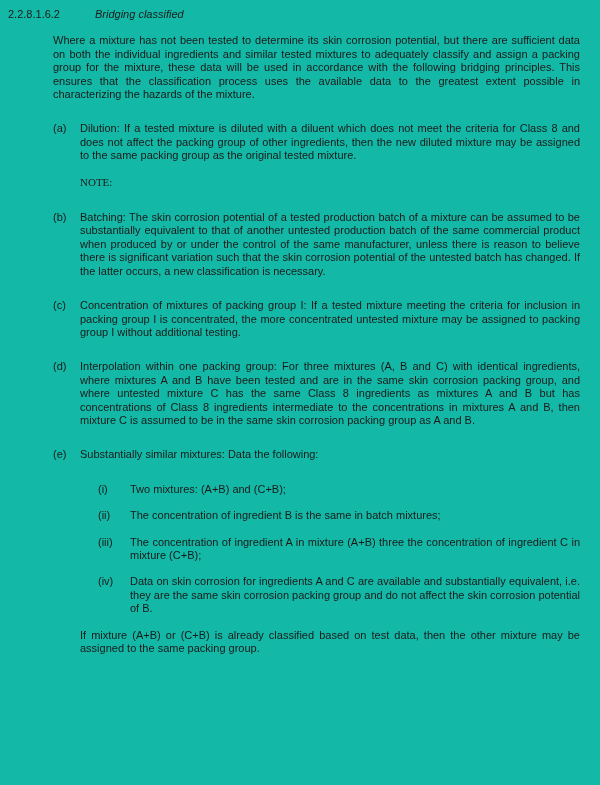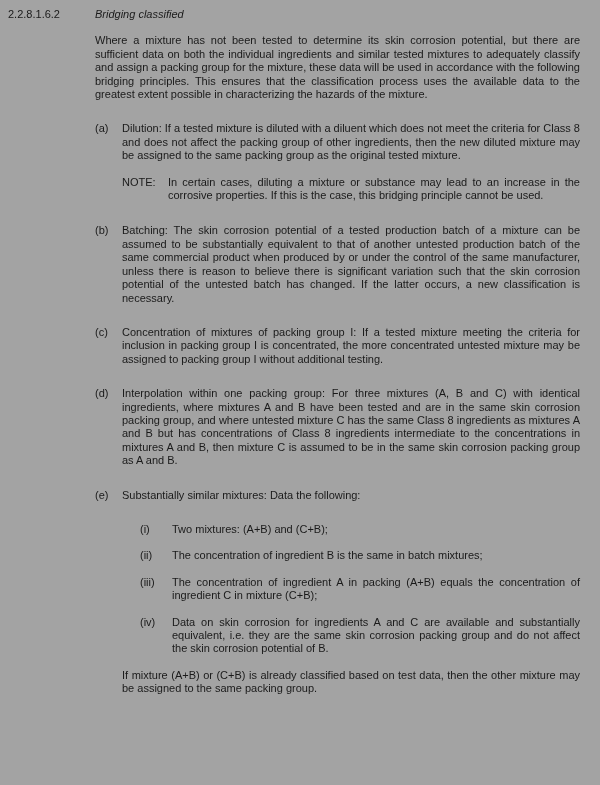--- a/index.html
+++ b/index.html
@@ -9,32 +9,32 @@
     font-family: "Liberation Sans", sans-serif;
     color: #1a1a1a;
     -webkit-font-smoothing: antialiased;
   }
   .page {
     width: 600px;
     min-height: 785px;
     padding: 8px 20px 10px 8px;
     font-size: 11px;
     line-height: 13.4px;
-    background: #a3a3a3;
+    background: #14b8a6;
   }
   .heading-row { display: flex; margin-bottom: 13px; }
   .secnum { width: 87px; flex-shrink: 0; }
   .sectitle { font-style: italic; }
-  .body { margin-left: 87px; }
+  .body { margin-left: 45px; }
   .block { text-align: justify; margin-bottom: 21px; }
   .li { display: flex; margin-bottom: 21px; }
   .li.tight { margin-bottom: 13px; }
   .li-label { width: 27px; flex-shrink: 0; }
   .li-text { flex: 1; text-align: justify; }
-  .note { display: flex; margin-left: 27px; margin-bottom: 22px; }
+  .note { display: flex; margin-left: 27px; margin-bottom: 22px; font-family: Liberation Serif, serif; }
   .note-label { width: 46px; flex-shrink: 0; }
   .note-text { flex: 1; text-align: justify; }
   .sub { display: flex; margin-left: 45px; margin-bottom: 13px; }
   .sub-label { width: 32px; flex-shrink: 0; }
   .sub-text { flex: 1; text-align: justify; }
   .closing { margin-left: 27px; text-align: justify; margin-top: 3px; }
 </style>
 </head>
 <body>
 
@@ -49,21 +49,20 @@
 
     <p class="block">Where a mixture has not been tested to determine its skin corrosion potential, but there are sufficient data on both the individual ingredients and similar tested mixtures to adequately classify and assign a packing group for the mixture, these data will be used in accordance with the following bridging principles. This ensures that the classification process uses the available data to the greatest extent possible in characterizing the hazards of the mixture.</p>
 
     <div class="li tight">
       <span class="li-label">(a)</span>
       <div class="li-text">Dilution: If a tested mixture is diluted with a diluent which does not meet the criteria for Class 8 and does not affect the packing group of other ingredients, then the new diluted mixture may be assigned to the same packing group as the original tested mixture.</div>
     </div>
 
     <div class="note">
       <span class="note-label">NOTE:</span>
-      <div class="note-text">In certain cases, diluting a mixture or substance may lead to an increase in the corrosive properties. If this is the case, this bridging principle cannot be used.</div>
     </div>
 
     <div class="li">
       <span class="li-label">(b)</span>
       <div class="li-text">Batching: The skin corrosion potential of a tested production batch of a mixture can be assumed to be substantially equivalent to that of another untested production batch of the same commercial product when produced by or under the control of the same manufacturer, unless there is reason to believe there is significant variation such that the skin corrosion potential of the untested batch has changed. If the latter occurs, a new classification is necessary.</div>
     </div>
 
     <div class="li">
       <span class="li-label">(c)</span>
       <div class="li-text">Concentration of mixtures of packing group I: If a tested mixture meeting the criteria for inclusion in packing group I is concentrated, the more concentrated untested mixture may be assigned to packing group I without additional testing.</div>
@@ -84,21 +83,21 @@
       <div class="sub-text">Two mixtures: (A+B) and (C+B);</div>
     </div>
 
     <div class="sub">
       <span class="sub-label">(ii)</span>
       <div class="sub-text">The concentration of ingredient B is the same in batch mixtures;</div>
     </div>
 
     <div class="sub">
       <span class="sub-label">(iii)</span>
-      <div class="sub-text">The concentration of ingredient A in packing (A+B) equals the concentration of ingredient C in mixture (C+B);</div>
+      <div class="sub-text">The concentration of ingredient A in mixture (A+B) three the concentration of ingredient C in mixture (C+B);</div>
     </div>
 
     <div class="sub">
       <span class="sub-label">(iv)</span>
       <div class="sub-text">Data on skin corrosion for ingredients A and C are available and substantially equivalent, i.e. they are the same skin corrosion packing group and do not affect the skin corrosion potential of B.</div>
     </div>
 
     <p class="closing">If mixture (A+B) or (C+B) is already classified based on test data, then the other mixture may be assigned to the same packing group.</p>
 
   </div>

